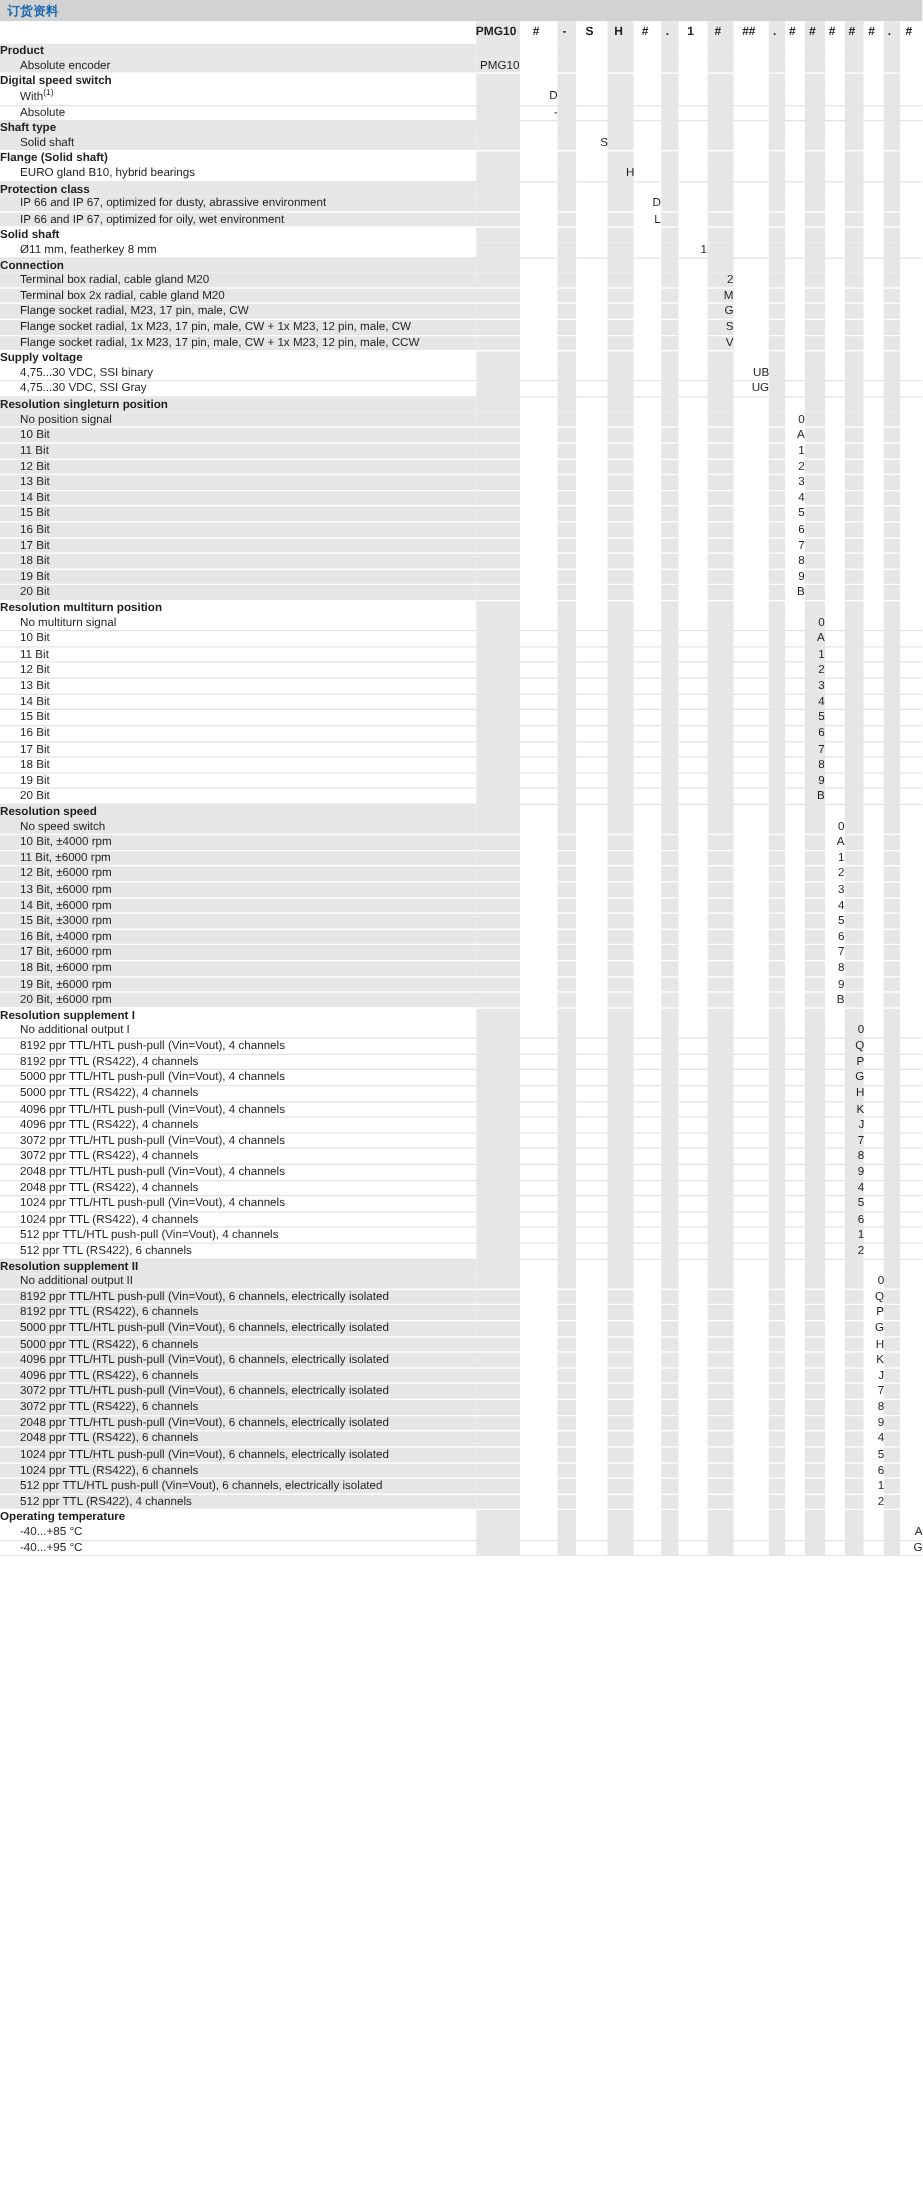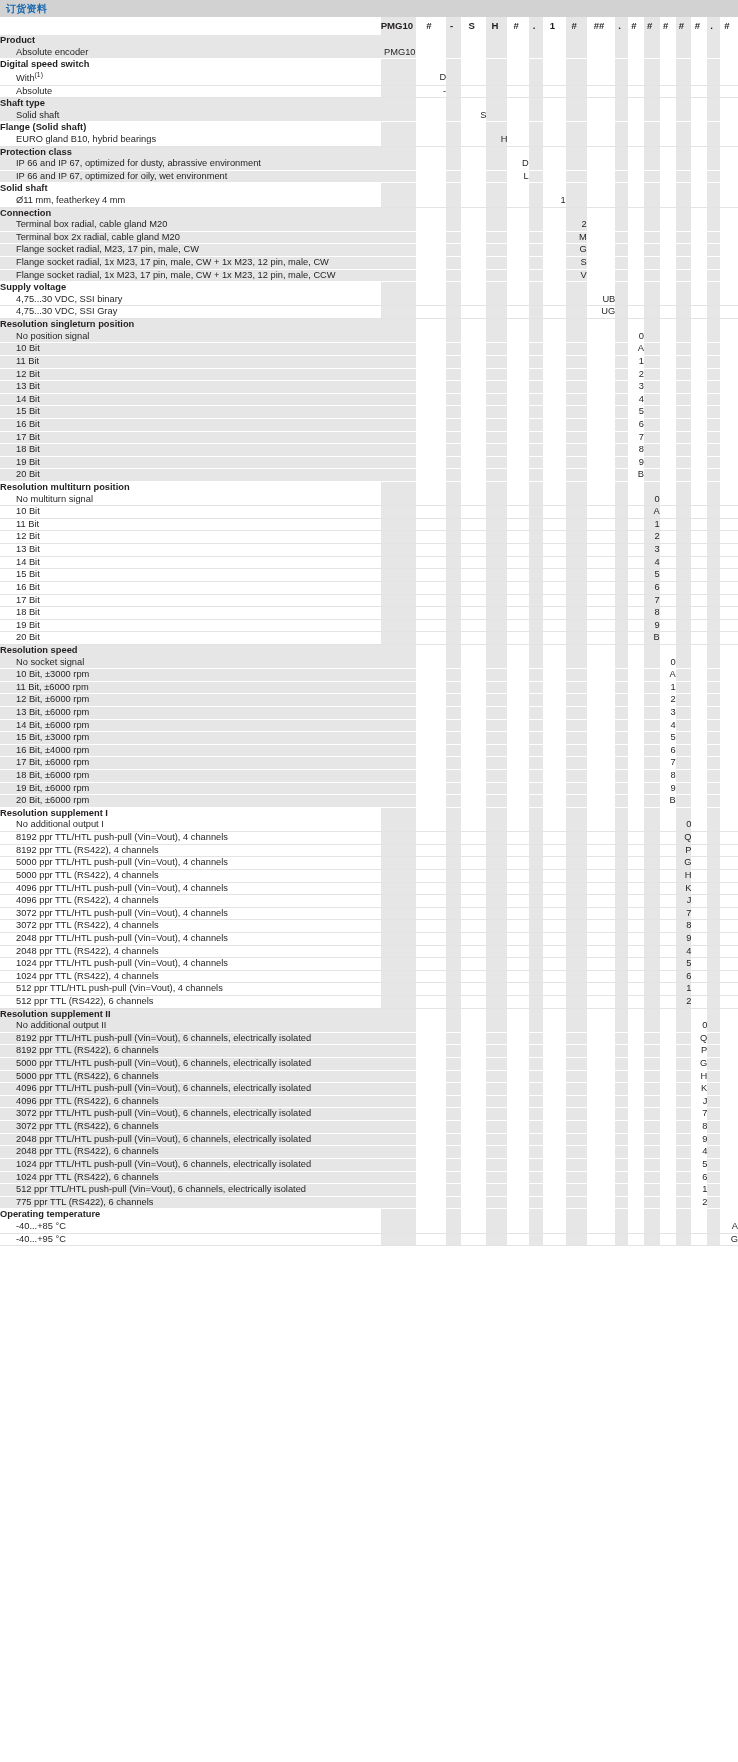--- a/index.html
+++ b/index.html
@@ -427,21 +427,21 @@
           <td class="code bg-grey">&nbsp;</td>
           <td class="code bg-white">&nbsp;</td>
           <td class="code bg-grey">&nbsp;</td>
           <td class="code bg-white">&nbsp;</td>
           <td class="code bg-grey">&nbsp;</td>
           <td class="code bg-white">&nbsp;</td>
           <td class="code bg-grey">&nbsp;</td>
           <td class="code bg-white">&nbsp;</td>
         </tr>
         <tr class="opt onwhite">
-          <td class="lbl sub bg-white"><span>Ø11 mm, featherkey 4 mm</span></td>
+          <td class="lbl sub bg-white"><span>Ø11 mm, featherkey 8 mm</span></td>
           <td class="code bg-grey">&nbsp;</td>
           <td class="code bg-white">&nbsp;</td>
           <td class="code bg-grey">&nbsp;</td>
           <td class="code bg-white">&nbsp;</td>
           <td class="code bg-grey">&nbsp;</td>
           <td class="code bg-white">&nbsp;</td>
           <td class="code bg-grey">&nbsp;</td>
           <td class="code bg-white">1</td>
           <td class="code bg-grey">&nbsp;</td>
           <td class="code bg-white">&nbsp;</td>
@@ -1204,42 +1204,42 @@
           <td class="code bg-grey">&nbsp;</td>
           <td class="code bg-white">&nbsp;</td>
           <td class="code bg-grey">&nbsp;</td>
           <td class="code bg-white">&nbsp;</td>
           <td class="code bg-grey">&nbsp;</td>
           <td class="code bg-white">&nbsp;</td>
           <td class="code bg-grey">&nbsp;</td>
           <td class="code bg-white">&nbsp;</td>
         </tr>
         <tr class="opt">
-          <td class="lbl sub bg-grey"><span>No socket signal</span></td>
+          <td class="lbl sub bg-grey"><span>No speed switch</span></td>
           <td class="code bg-grey">&nbsp;</td>
           <td class="code bg-white">&nbsp;</td>
           <td class="code bg-grey">&nbsp;</td>
           <td class="code bg-white">&nbsp;</td>
           <td class="code bg-grey">&nbsp;</td>
           <td class="code bg-white">&nbsp;</td>
           <td class="code bg-grey">&nbsp;</td>
           <td class="code bg-white">&nbsp;</td>
           <td class="code bg-grey">&nbsp;</td>
           <td class="code bg-white">&nbsp;</td>
           <td class="code bg-grey">&nbsp;</td>
           <td class="code bg-white">&nbsp;</td>
           <td class="code bg-grey">&nbsp;</td>
           <td class="code bg-white">0</td>
           <td class="code bg-grey">&nbsp;</td>
           <td class="code bg-white">&nbsp;</td>
           <td class="code bg-grey">&nbsp;</td>
           <td class="code bg-white">&nbsp;</td>
         </tr>
         <tr class="opt">
-          <td class="lbl sub bg-grey"><span>10 Bit, ±3000 rpm</span></td>
+          <td class="lbl sub bg-grey"><span>10 Bit, ±4000 rpm</span></td>
           <td class="code bg-grey">&nbsp;</td>
           <td class="code bg-white">&nbsp;</td>
           <td class="code bg-grey">&nbsp;</td>
           <td class="code bg-white">&nbsp;</td>
           <td class="code bg-grey">&nbsp;</td>
           <td class="code bg-white">&nbsp;</td>
           <td class="code bg-grey">&nbsp;</td>
           <td class="code bg-white">&nbsp;</td>
           <td class="code bg-grey">&nbsp;</td>
           <td class="code bg-white">&nbsp;</td>
@@ -2107,21 +2107,21 @@
           <td class="code bg-grey">&nbsp;</td>
           <td class="code bg-white">&nbsp;</td>
           <td class="code bg-grey">&nbsp;</td>
           <td class="code bg-white">&nbsp;</td>
           <td class="code bg-grey">&nbsp;</td>
           <td class="code bg-white">1</td>
           <td class="code bg-grey">&nbsp;</td>
           <td class="code bg-white">&nbsp;</td>
         </tr>
         <tr class="opt">
-          <td class="lbl sub bg-grey"><span>775 ppr TTL (RS422), 6 channels</span></td>
+          <td class="lbl sub bg-grey"><span>512 ppr TTL (RS422), 4 channels</span></td>
           <td class="code bg-grey">&nbsp;</td>
           <td class="code bg-white">&nbsp;</td>
           <td class="code bg-grey">&nbsp;</td>
           <td class="code bg-white">&nbsp;</td>
           <td class="code bg-grey">&nbsp;</td>
           <td class="code bg-white">&nbsp;</td>
           <td class="code bg-grey">&nbsp;</td>
           <td class="code bg-white">&nbsp;</td>
           <td class="code bg-grey">&nbsp;</td>
           <td class="code bg-white">&nbsp;</td>

